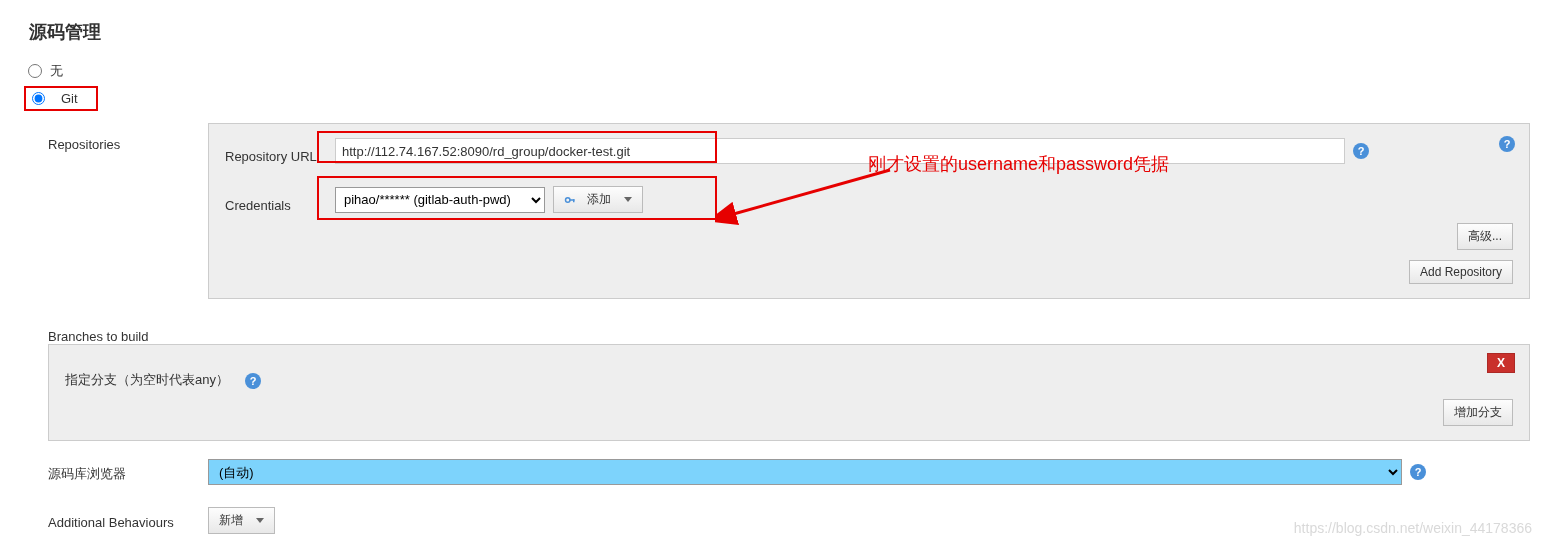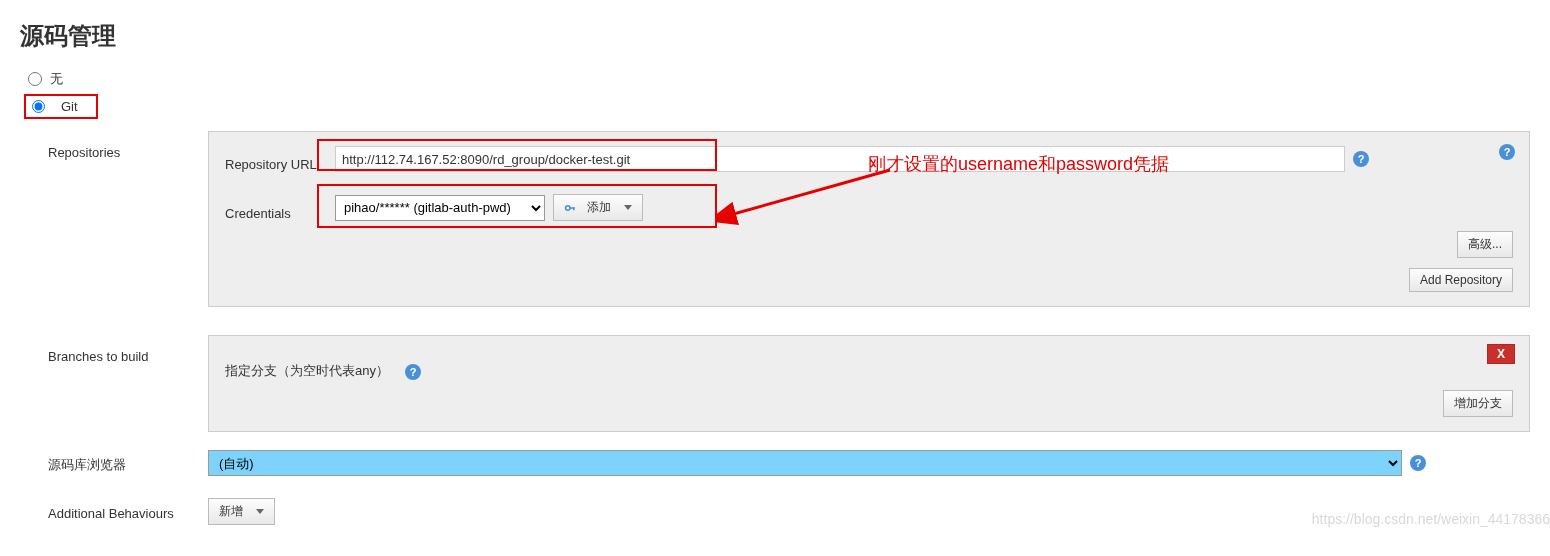--- a/index.html
+++ b/index.html
@@ -6,24 +6,24 @@
     body {
       font-family: Arial, "Microsoft YaHei", sans-serif;
       font-size: 13px;
       background: #fff;
       color: #333;
       width: 1550px;
       padding: 10px 20px;
       position: relative;
     }
     h3.section-title {
-      font-size: 24px;
+      font-size: 18px;
       font-weight: bold;
       color: #333;
-      margin: 10px 0 18px 0;
+      margin: 10px 0 18px 9px;
     }
     .radio-row {
       margin: 6px 0 6px 8px;
       display: flex;
       align-items: center;
       gap: 8px;
     }
     .radio-row input[type="radio"] {
       width: 14px; height: 14px;
     }
@@ -196,21 +196,21 @@
       max-width: 1194px;
       height: 26px;
       border: 1px solid #999;
       padding: 3px 6px;
       font-size: 13px;
       background: #7dd3fc;
     }
     .watermark {
       position: absolute;
       bottom: 8px;
-      right: 0;
+      right: 18px;
       color: #d9d9d9;
       font-size: 14px;
     }
   </style>
 </head>
 <body>
 
 
 
 <h3 class="section-title">源码管理</h3>
@@ -261,21 +261,21 @@
       <button class="btn">高级...</button>
       <button class="btn">Add Repository</button>
     </div>
 
     <div class="highlight-box-url"></div>
     <div class="highlight-box-cred"></div>
   </div>
 </div>
 
 
-<div class="config-block" style="margin-top:28px;">
+<div class="config-block" style="margin-top:16px;flex-direction:column;">
   <div class="left-label">Branches to build</div>
   <div class="gray-panel" style="padding-top:26px;">
     <div class="close-x">X</div>
 
     <div class="field-row" style="margin-bottom:8px;">
       <div class="field-label" style="width:180px;">指定分支（为空时代表any）</div>
       <div class="field-input-wrap">
         <div class="help-icon">?</div>
       </div>
     </div>

